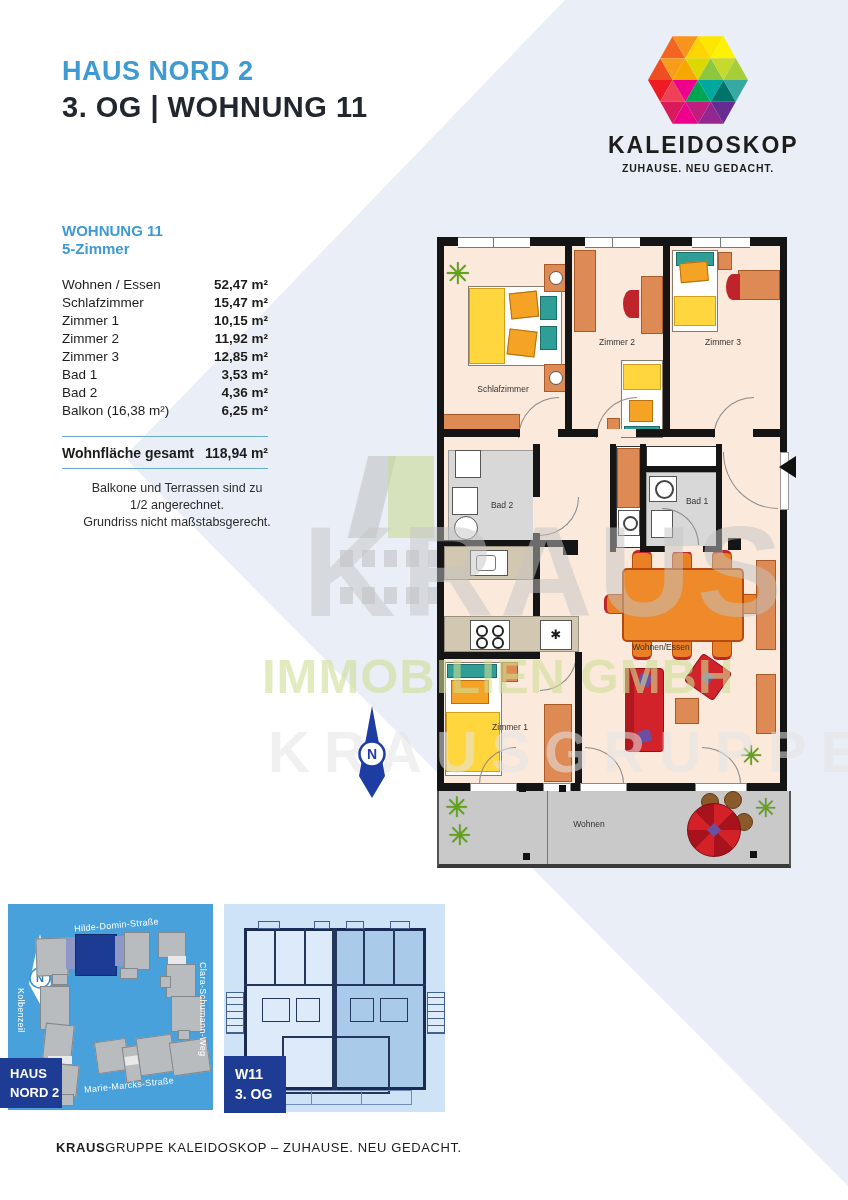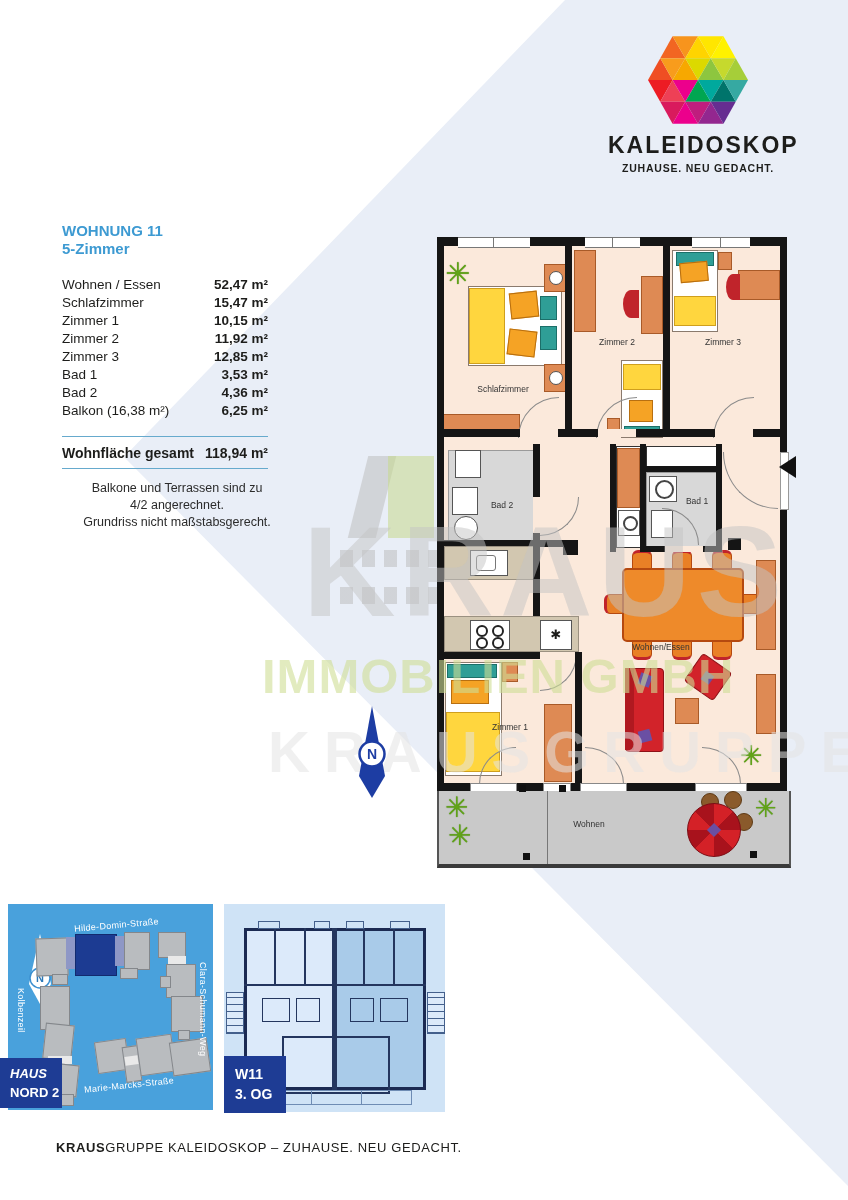--- a/index.html
+++ b/index.html
@@ -41,20 +41,24 @@
   .mm-box{position:absolute;border:1px solid #24365e;}
   .navybox{position:absolute;background:#1e3c94;color:#fff;font-weight:bold;}
 </style>
 </head>
 <body>
 
 <div id="page">
 
   <div id="band" class="abs"></div>
 
+  <div class="abs" style="left:62px;top:56px;">
+    <div class="t-blue">HAUS NORD 2</div>
+    <div class="t-dark" style="margin-top:4px;">3. OG | WOHNUNG 11</div>
+  </div>
 
   <div class="abs" style="left:608px;top:36px;width:180px;">
     <svg class="abs" style="left:40px;top:0;" width="100" height="88" viewBox="0 0 110 96">
       <polygon points="27,0 41,24 13.5,24" fill="#f26522"></polygon>
       <polygon points="27,0 55,0 41,24" fill="#f7941d"></polygon>
       <polygon points="55,0 69,24 41,24" fill="#ffd400"></polygon>
       <polygon points="55,0 83,0 69,24" fill="#ffe600"></polygon>
       <polygon points="83,0 96.5,24 69,24" fill="#fff200"></polygon>
       <polygon points="13.5,24 27,48 0,48" fill="#ef4e23"></polygon>
       <polygon points="13.5,24 41,24 27,48" fill="#f89c1c"></polygon>
@@ -119,21 +123,21 @@
 
     <div class="divider" style="top:214px;"></div>
     <div class="row" style="top:223px;font-size:14px;">
       <span class="lab" style="font-weight:bold;">Wohnfläche gesamt</span>
       <span class="val">118,94 m²</span>
     </div>
     <div class="divider" style="top:246px;"></div>
 
     <div class="note abs" style="top:258px;left:0;width:230px;text-align:center;">
       <div>Balkone und Terrassen sind zu</div>
-      <div>4/2 angerechnet.</div>
+      <div>1/2 angerechnet.</div>
       <div>Grundriss nicht maßstabsgerecht.</div>
     </div>
   </div>
 
   <div class="abs" style="left:0;top:0;z-index:1;">
     <div class="abs" style="left:358px;top:456px;width:28px;height:82px;background:rgba(185,185,185,.5);transform:skewX(-14deg);"></div>
     <div class="abs" style="left:388px;top:456px;width:46px;height:82px;background:rgba(198,216,140,.55);"></div>
     <div class="abs" style="left:340px;top:550px;width:160px;height:17px;background:repeating-linear-gradient(90deg,rgba(185,185,185,.5) 0 13px,transparent 13px 22px);"></div>
     <div class="abs" style="left:340px;top:587px;width:160px;height:17px;background:repeating-linear-gradient(90deg,rgba(185,185,185,.5) 0 13px,transparent 13px 22px);"></div>
   </div>
@@ -373,21 +377,21 @@
     <div class="bld" style="left:163px;top:136px;width:36px;height:32px;transform:rotate(-8deg);"></div>
     <div class="abs" style="left:117px;top:152px;width:13px;height:9px;background:#e9e9e9;transform:rotate(-8deg);"></div>
 
     <div class="street" style="left:66px;top:16px;transform:rotate(-5deg);">Hilde-Domin-Straße</div>
     <div class="street" style="left:8px;top:84px;writing-mode:vertical-rl;">Kolbenzeil</div>
     <div class="street" style="left:190px;top:58px;writing-mode:vertical-rl;">Clara-Schumann-Weg</div>
     <div class="street" style="left:76px;top:176px;transform:rotate(-6deg);">Marie-Marcks-Straße</div>
   </div>
 
   <div class="navybox" style="left:0;top:1058px;width:62px;height:50px;font-size:13px;z-index:5;">
-    <div class="abs" style="left:10px;top:8px;font-style:italic;">HAUS</div>
+    <div class="abs" style="left:10px;top:8px;">HAUS</div>
     <div class="abs" style="left:10px;top:27px;">NORD 2</div>
   </div>
 
   <div class="abs" style="left:224px;top:904px;width:221px;height:208px;background:#cfe3f6;overflow:hidden;">
     <div class="abs" style="left:20px;top:24px;width:91px;height:162px;background:#dceafa;"></div>
     <div class="abs" style="left:111px;top:24px;width:91px;height:162px;background:#a9cbe9;"></div>
     <div class="abs" style="left:20px;top:24px;width:182px;height:162px;border:3px solid #1b2a52;box-sizing:border-box;"></div>
     <div class="mm-line" style="left:108px;top:24px;width:5px;height:162px;"></div>
     <div class="mm-line" style="left:50px;top:24px;width:2px;height:56px;"></div>
     <div class="mm-line" style="left:80px;top:24px;width:2px;height:56px;"></div>

